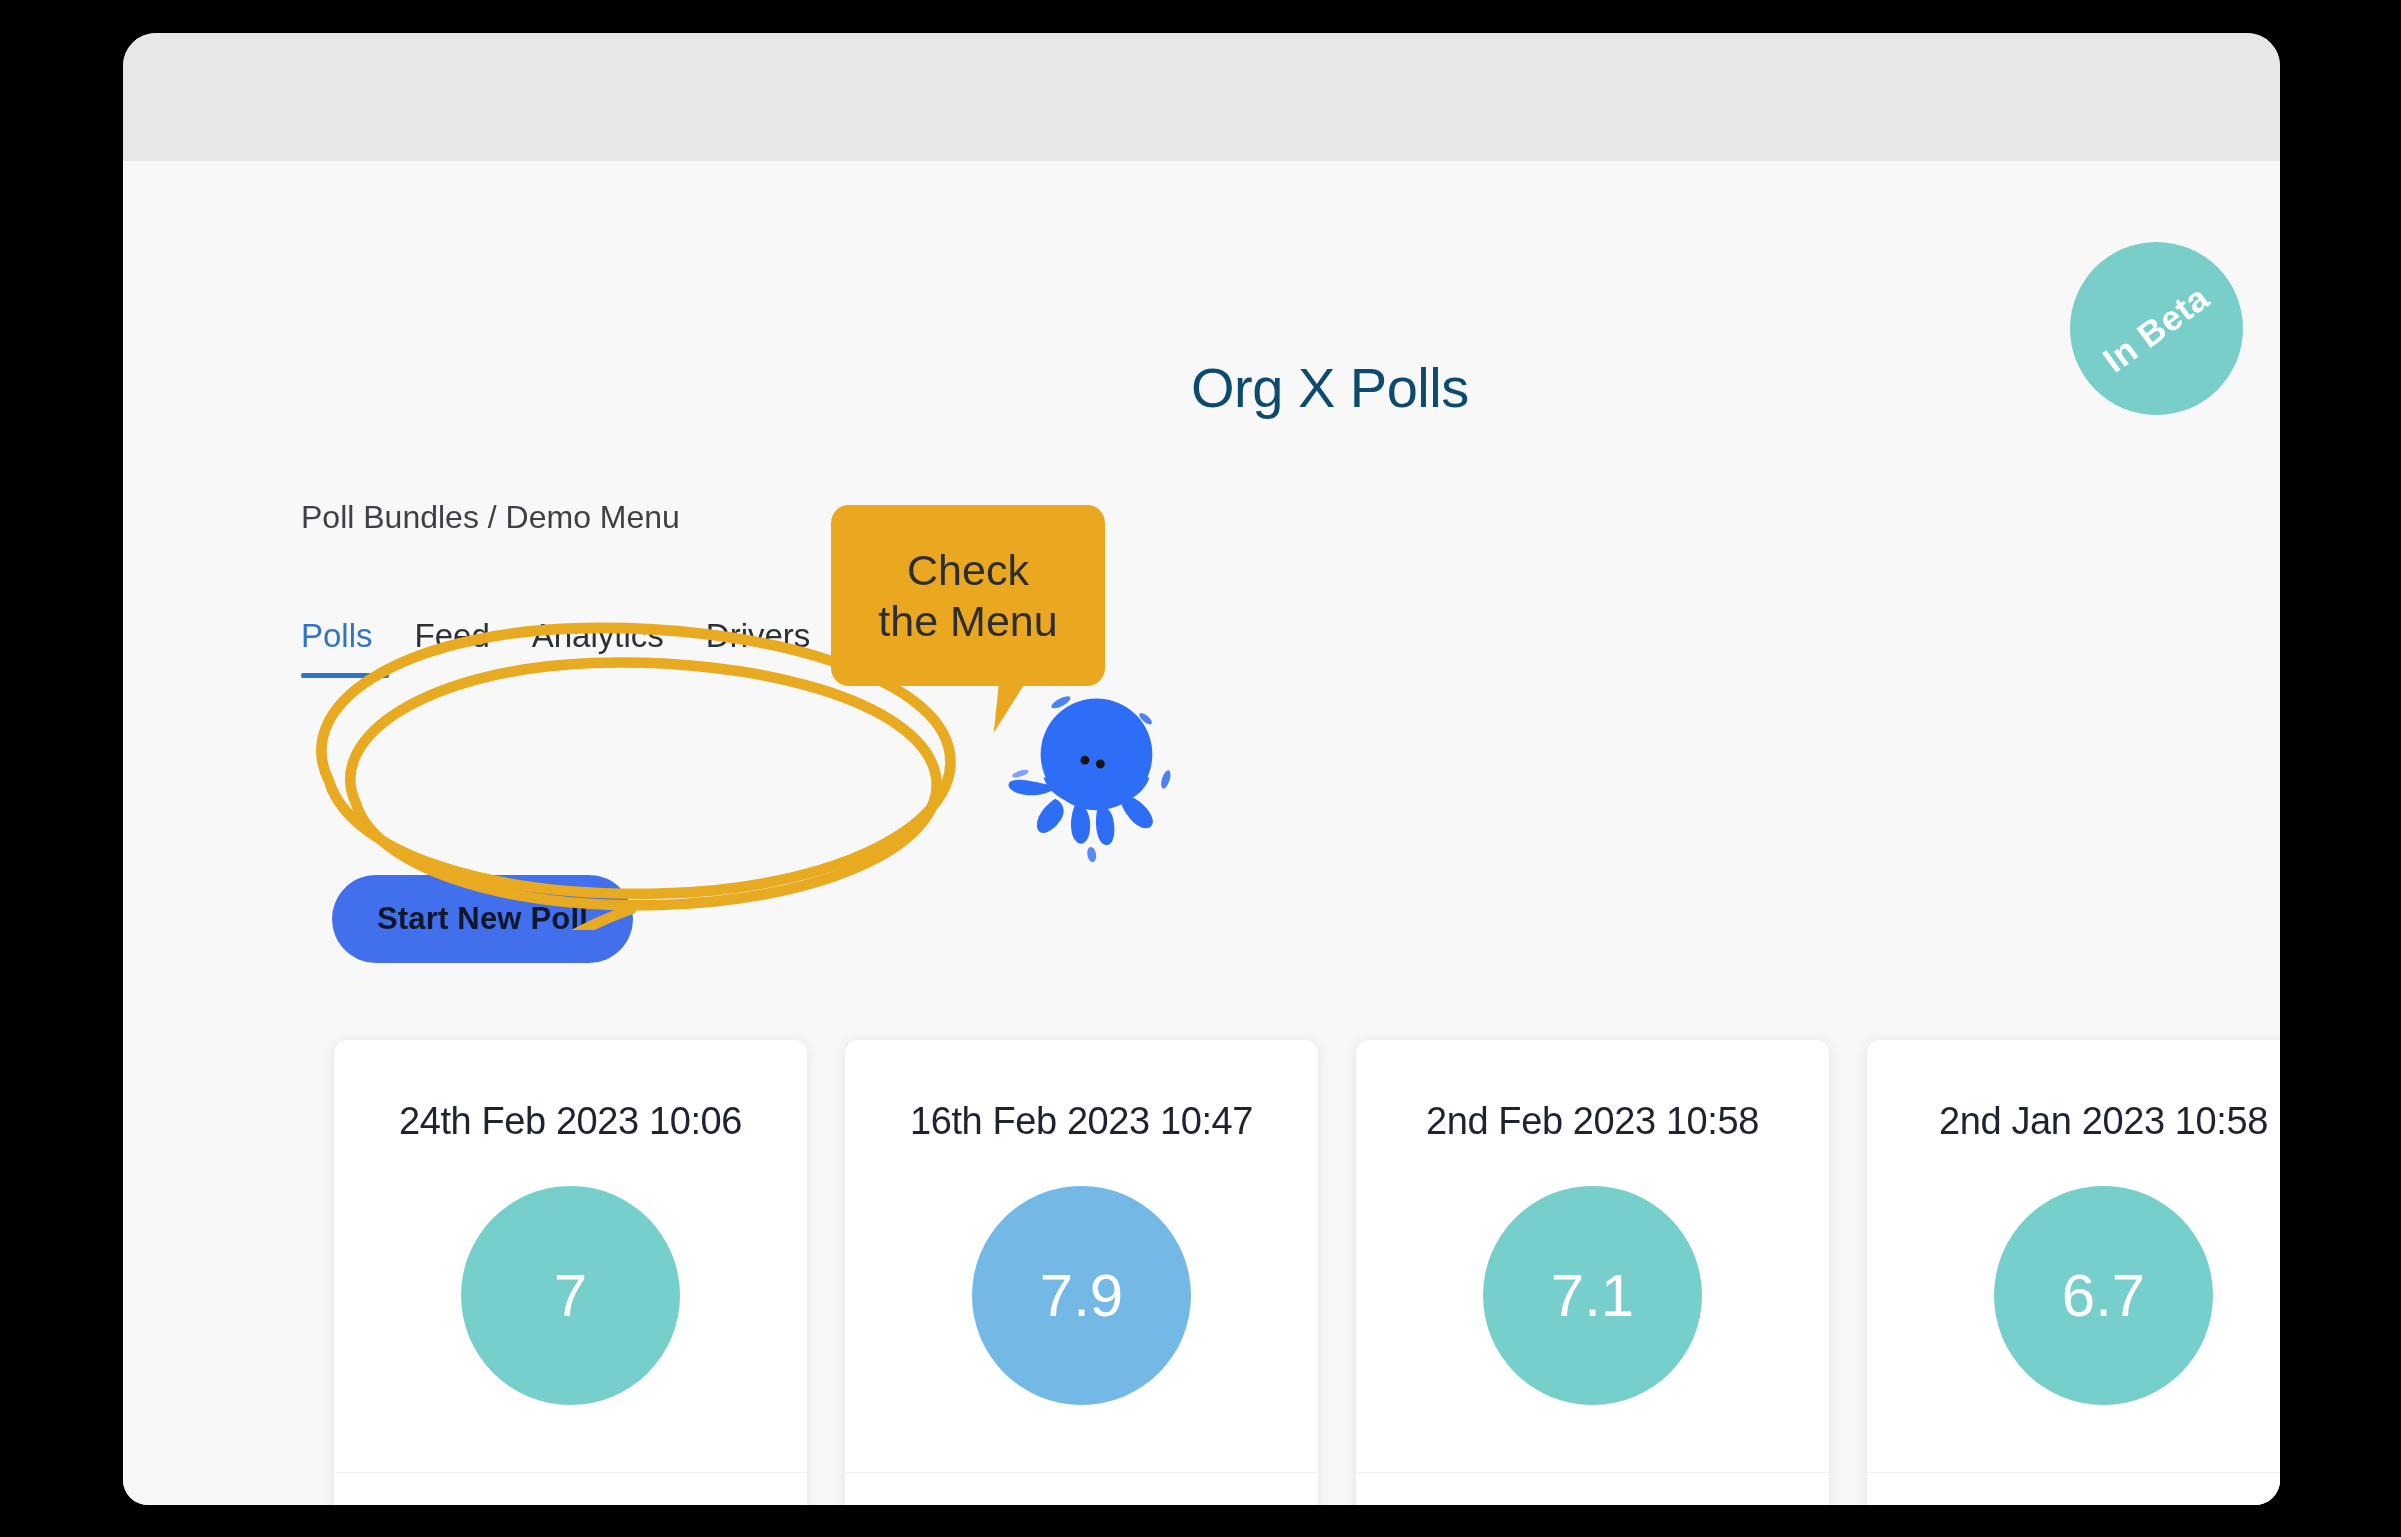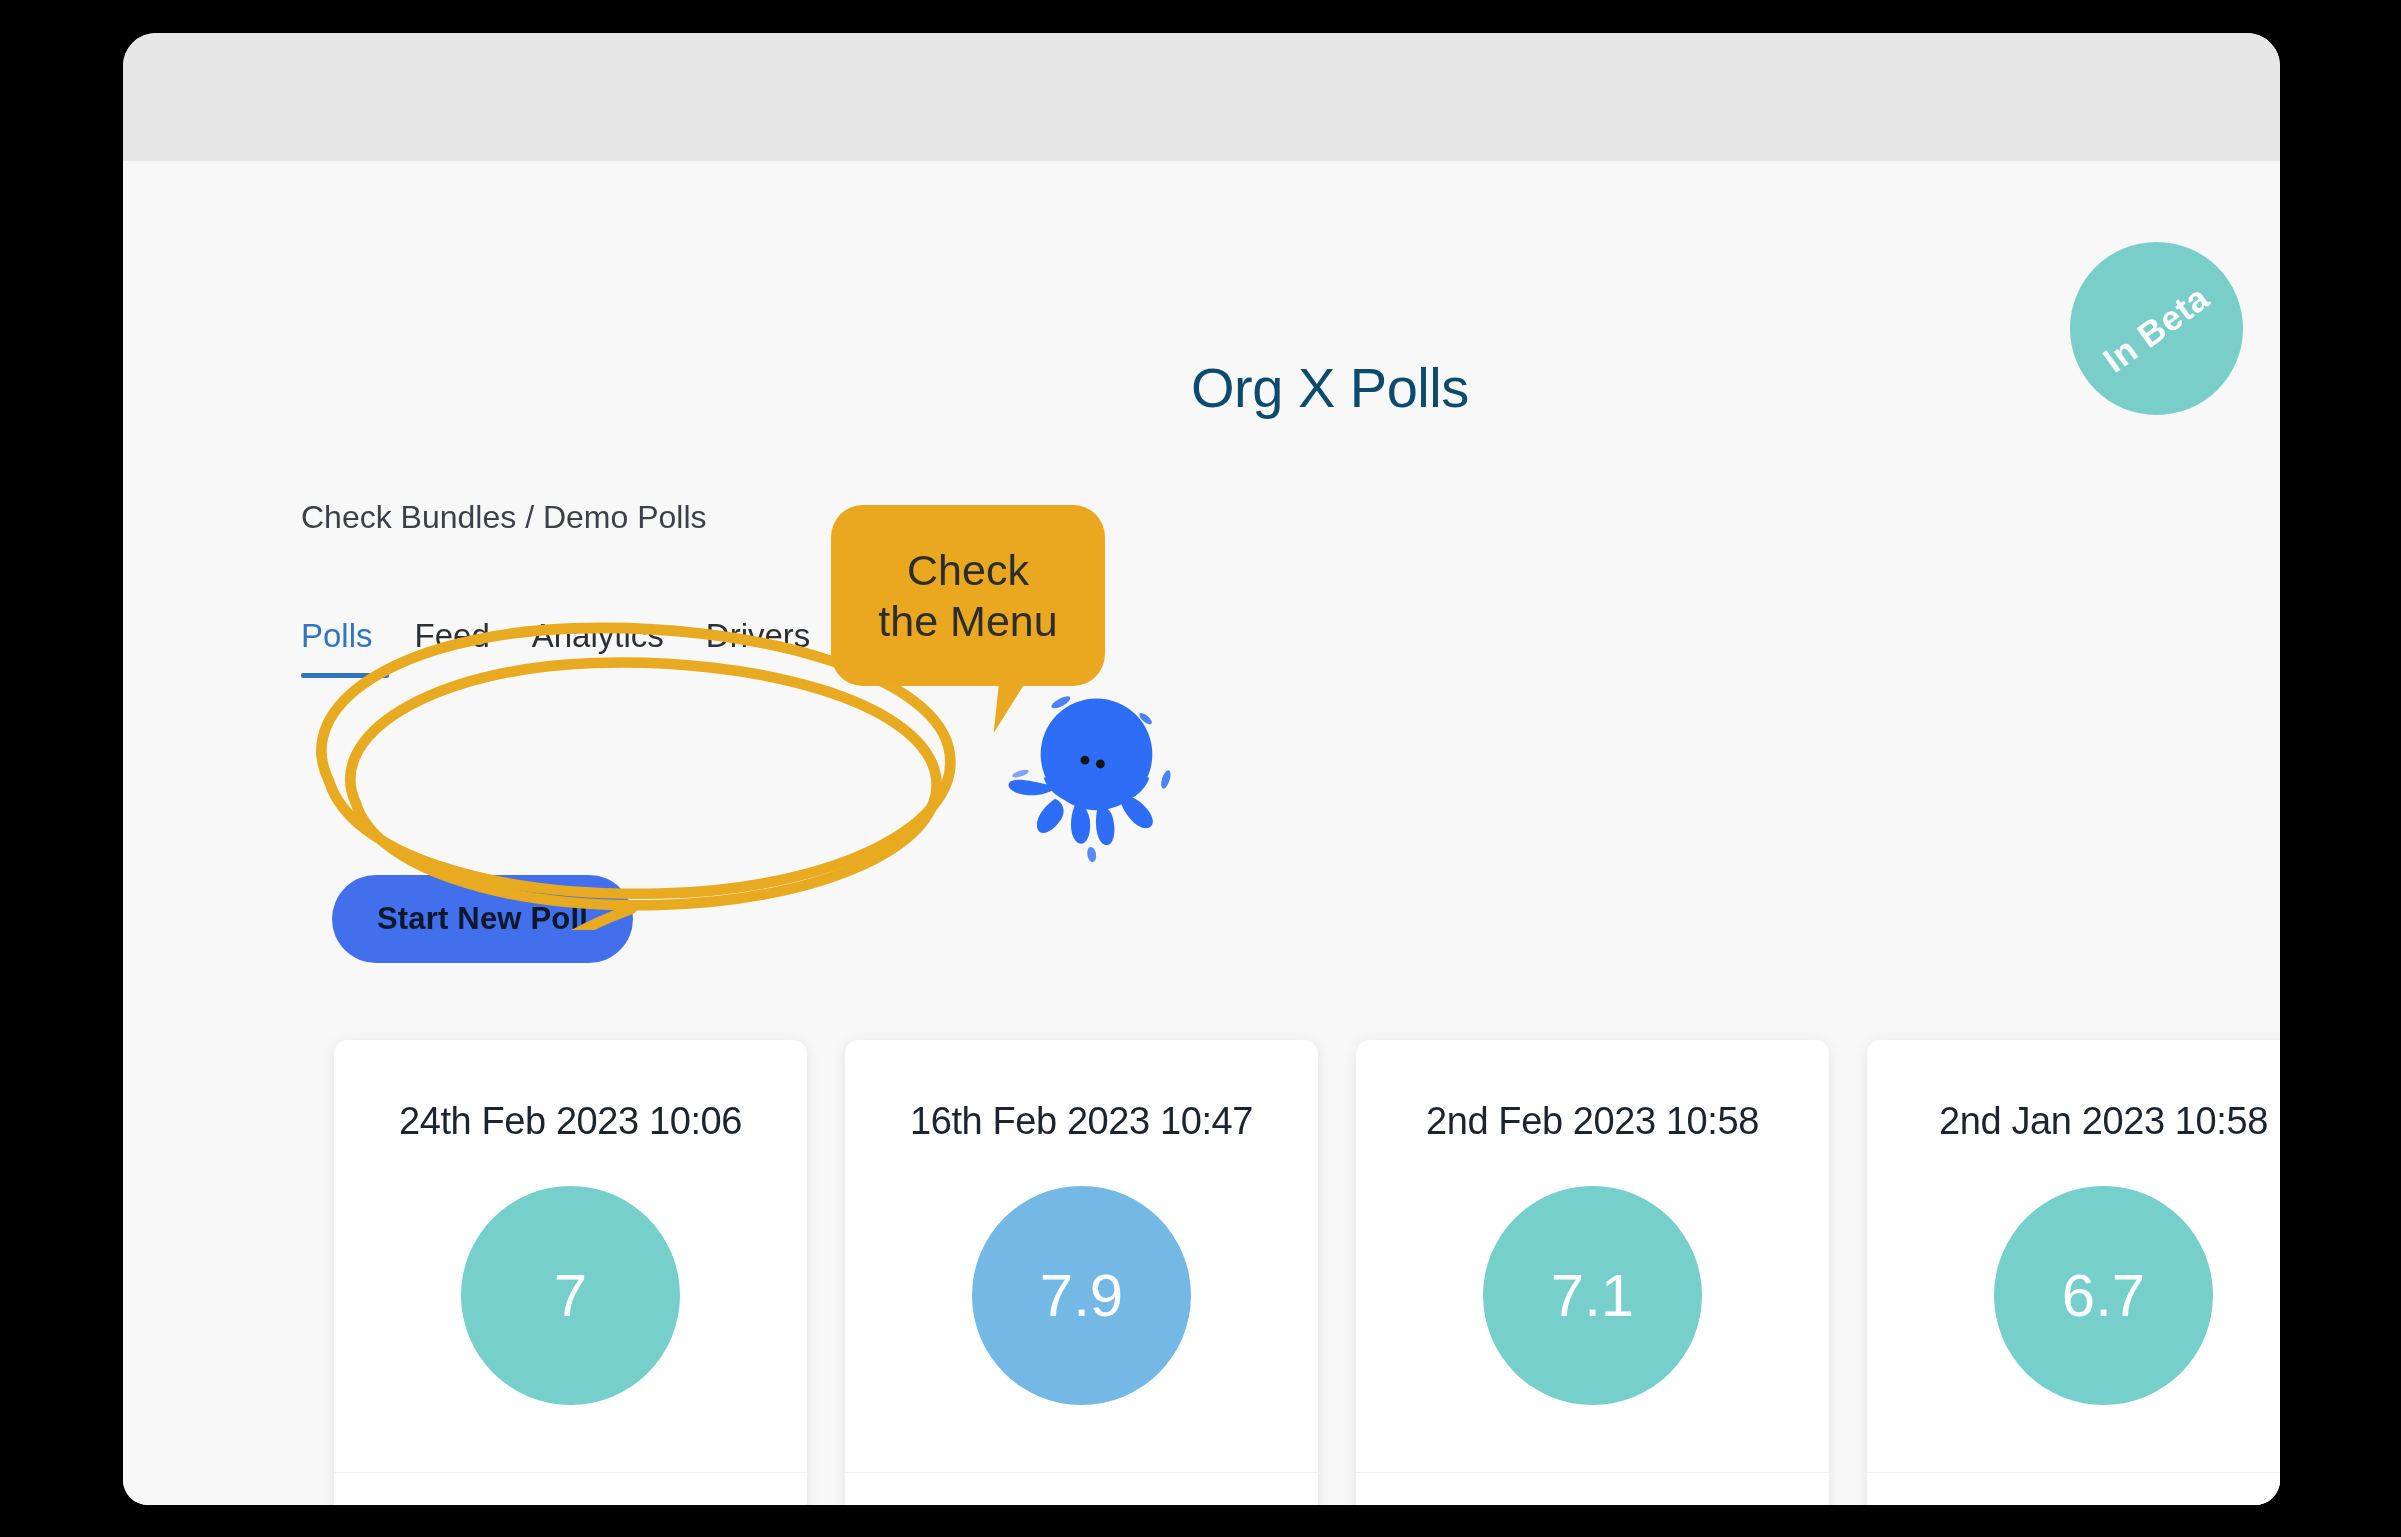--- a/index.html
+++ b/index.html
@@ -152,21 +152,21 @@
   }
 
   
   .speech-bubble {
     position: absolute;
     left: 708px;
     top: 344px;
     width: 274px;
     height: 181px;
     background: #e9a81f;
-    border-radius: 32px;
+    border-radius: 18px;
     display: flex;
     align-items: center;
     justify-content: center;
     text-align: center;
     z-index: 7;
   }
   .speech-bubble-text {
     color: #2d2d2f;
     font-size: 43px;
     line-height: 1.18;
@@ -257,21 +257,21 @@
   <div class="window-topbar"></div>
 
   <div class="window-content">
 
     <div class="beta-badge">
       <span class="beta-badge-label">In Beta</span>
     </div>
 
     <h1 class="page-title">Org X Polls</h1>
 
-    <div class="breadcrumb">Check Bundles  /  Demo Polls</div>
+    <div class="breadcrumb">Poll Bundles  /  Demo Menu</div>
 
     <nav class="tabbar">
       <button class="tab active">
         <span>Polls</span>
       </button>
       <button class="tab">
         <span>Feed</span>
       </button>
       <button class="tab">
         <span>Analytics</span>

